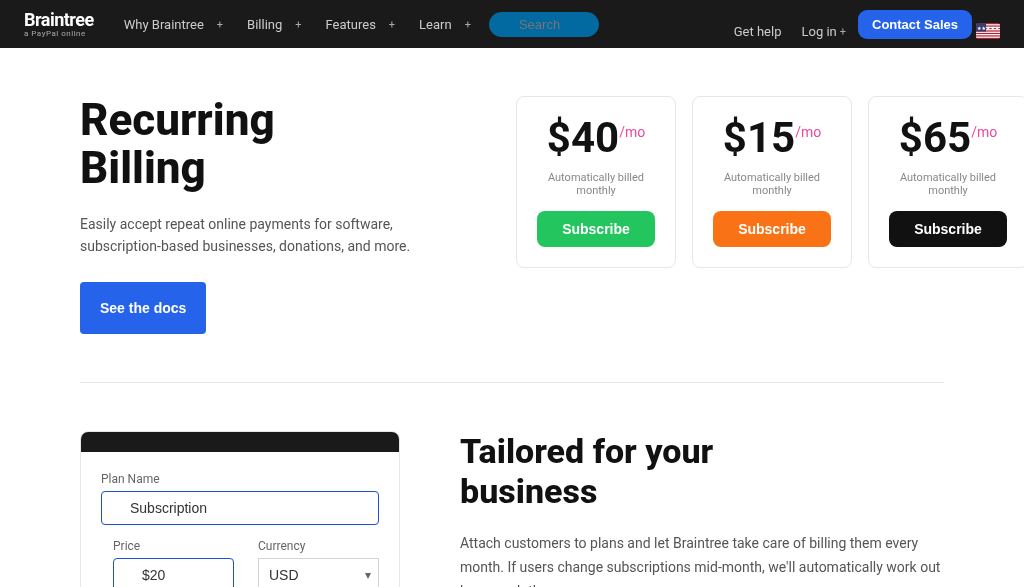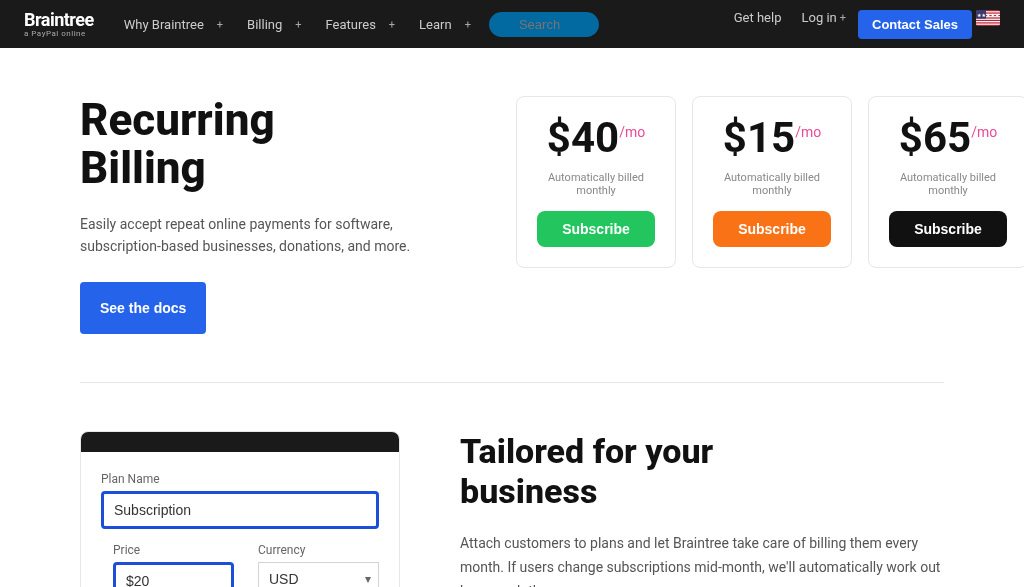--- a/index.html
+++ b/index.html
@@ -67,38 +67,38 @@
     .search-icon-svg {
       position: absolute;
       left: 8px;
       color: #aaa;
       font-size: 12px;
       pointer-events: none;
     }
     .nav-spacer { flex: 1; }
     .nav-right {
       display: flex;
-      align-items: flex-start;
+      align-items: flex-end;
       gap: 4px;
     }
     .nav-link {
       color: #ccc;
       font-size: 13px;
       padding: 0 8px;
       cursor: pointer;
       white-space: nowrap;
       display: flex;
       align-items: center;
       gap: 3px;
     }
     .btn-contact {
       background: #2563eb;
       color: #fff;
       border: none;
-      border-radius: 4px;
+      border-radius: 9px;
       padding: 7px 14px;
       font-size: 13px;
       font-weight: 600;
       cursor: pointer;
       white-space: nowrap;
     }
     .flag-icon {
       width: 24px;
       height: 16px;
       border-radius: 2px;
@@ -232,23 +232,23 @@
       margin-bottom: 14px;
     }
     .form-label {
       font-size: 12px;
       color: #666;
       margin-bottom: 5px;
       display: block;
     }
     .form-input {
       width: 100%;
-      border: 3px solid #1d4ed8;
+      border: 1px solid #1d4ed8;
       border-radius: 4px;
-      padding: 8px 10px;
+      padding: 8px 28px;
       font-size: 14px;
       color: #333;
       outline: none;
       background: #fff;
     }
     .form-row {
       display: flex;
       gap: 12px;
     }
     .form-row .form-field {

